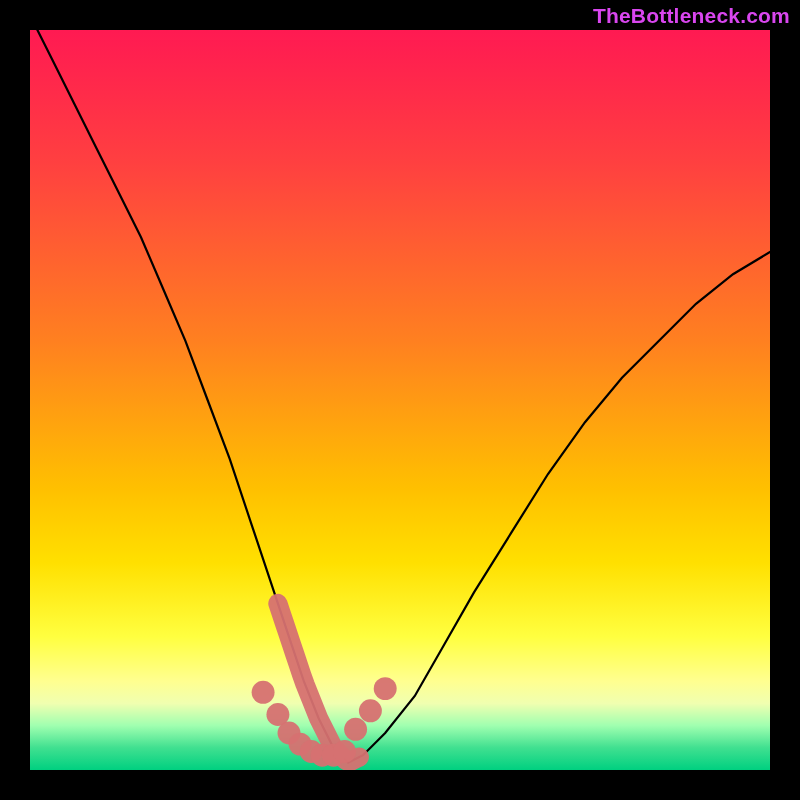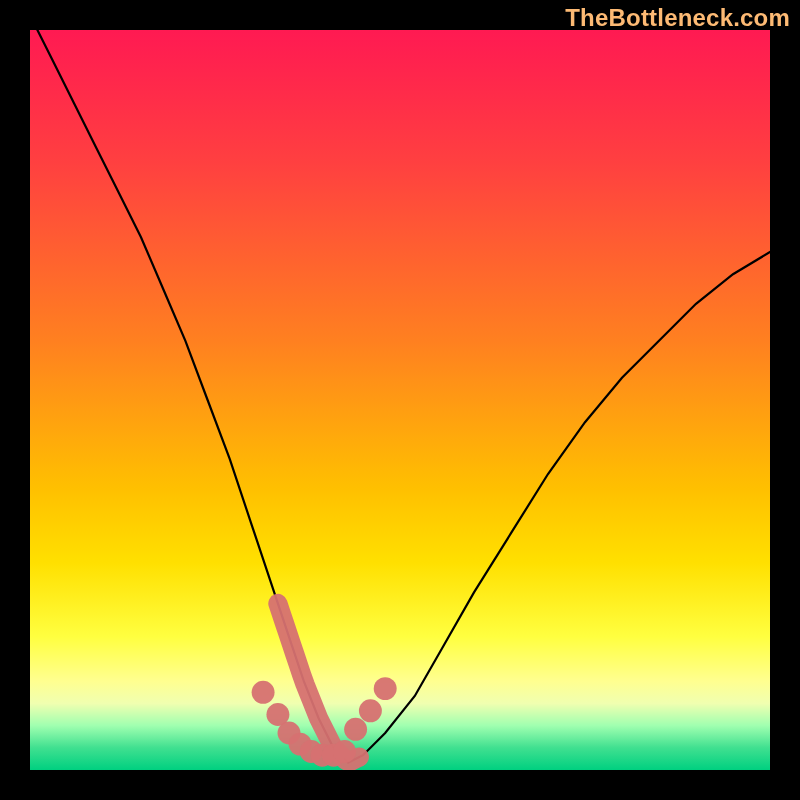--- a/index.html
+++ b/index.html
@@ -31,23 +31,23 @@
       #a0ffb0 94%,
       #40e090 97%,
       #00d080 100%
     );
   }
   .watermark {
     position: absolute;
     top: 4px;
     right: 10px;
     font-family: Arial, Helvetica, sans-serif;
-    font-size: 24px;
+    font-size: 21px;
     font-weight: 600;
-    color: #fdba74;
+    color: #d946ef;
     letter-spacing: 0.2px;
   }
   svg.curve {
     position: absolute;
     left: 0; top: 0;
     width: 740px;
     height: 740px;
   }
 </style>
 </head>

